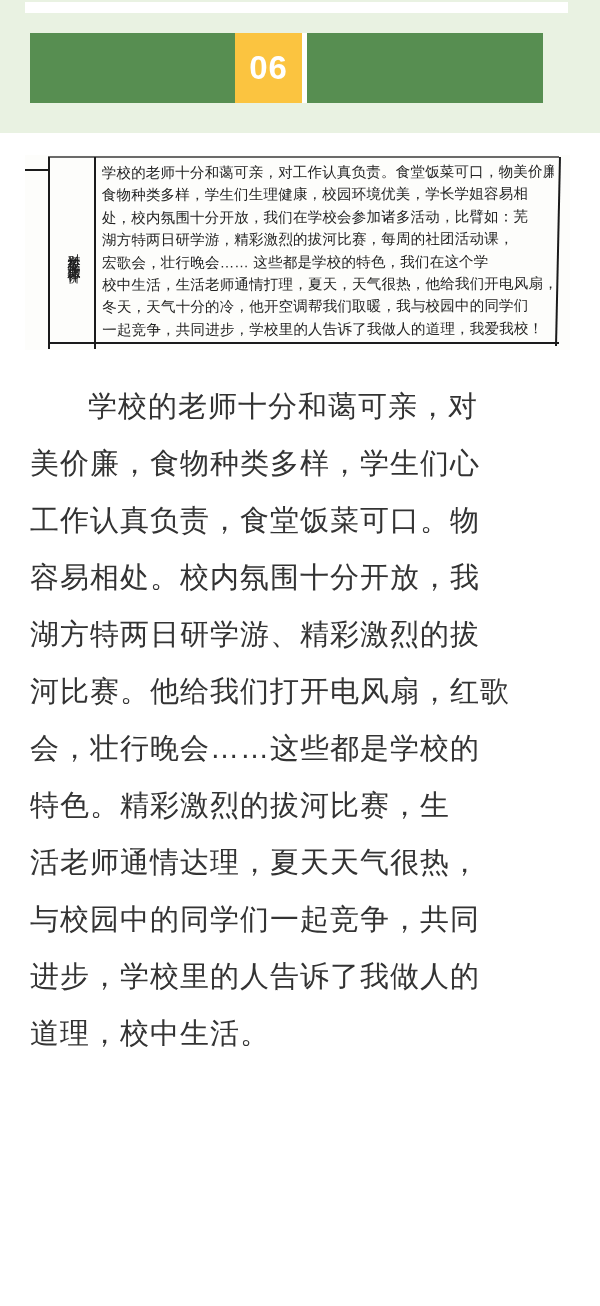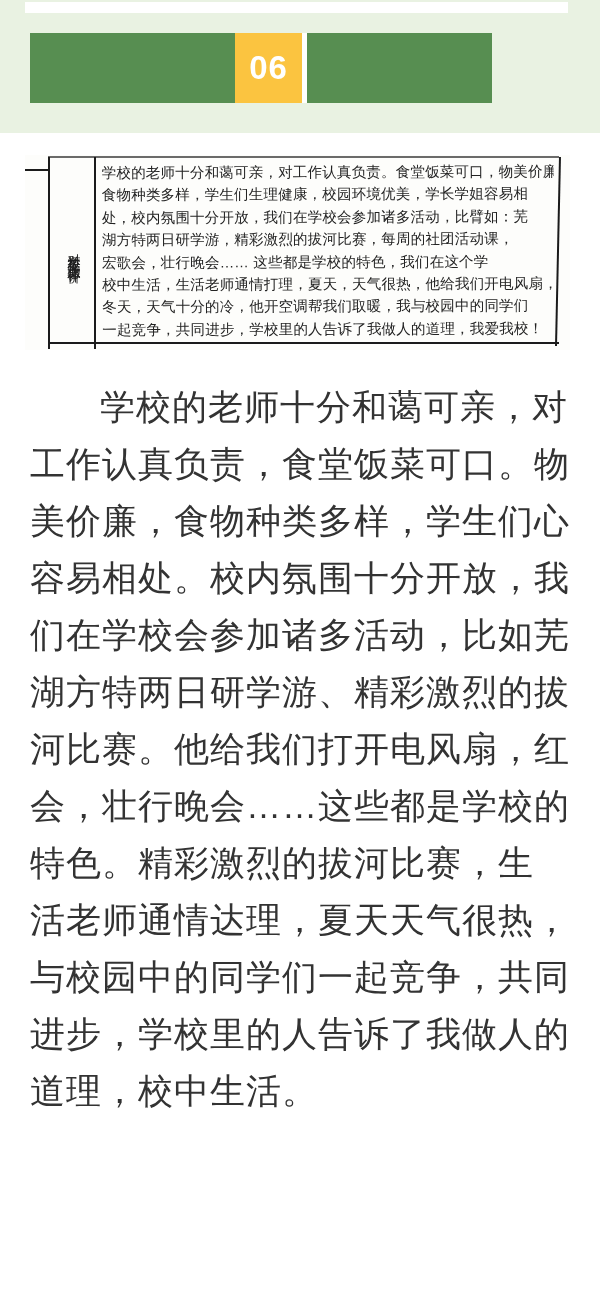--- a/index.html
+++ b/index.html
@@ -17,21 +17,21 @@
     width: 600px; height: 133px;
     background: #E9F2E2;
   }
   .top-white-strip {
     position: absolute; top: 2px; left: 25px;
     width: 543px; height: 11px;
     background: #ffffff;
   }
   .green-bar {
     position: absolute; top: 33px; left: 30px;
-    width: 462px; height: 70px;
+    width: 513px; height: 70px;
     background: #578E51;
   }
   .number-badge {
     position: absolute; top: 0; left: 205px;
     width: 67px; height: 70px;
     background: #FBC440;
     display: flex; align-items: center; justify-content: center;
   }
   .badge-divider {
     position: absolute; top: 0; left: 272px;
@@ -88,21 +88,21 @@
     overflow: hidden;
     letter-spacing: 0.2px;
   }
 
   
   .body-text {
     position: absolute; top: 378px; left: 30px;
     width: 540px;
   }
   .body-line {
-    font-size: 35px;
+    font-size: 29px;
     line-height: 57px;
     letter-spacing: 1px;
     color: #333333;
     white-space: nowrap;
     overflow: hidden;
   }
   .body-line.indent { text-indent: 2em; }
 </style>
 </head>
 <body>
@@ -136,24 +136,23 @@
     <div class="hw-line">湖方特两日研学游，精彩激烈的拔河比赛，每周的社团活动课，</div>
     <div class="hw-line">宏歌会，壮行晚会…… 这些都是学校的特色，我们在这个学</div>
     <div class="hw-line">校中生活，生活老师通情打理，夏天，天气很热，他给我们开电风扇，</div>
     <div class="hw-line">冬天，天气十分的冷，他开空调帮我们取暖，我与校园中的同学们</div>
     <div class="hw-line">一起竞争，共同进步，学校里的人告诉了我做人的道理，我爱我校！</div>
   </div>
 </div>
 
 <div class="body-text">
   <div class="body-line indent">学校的老师十分和蔼可亲，对</div>
+  <div class="body-line">美价廉，食物种类多样，学生们心</div>
   <div class="body-line">工作认真负责，食堂饭菜可口。物</div>
-  <div class="body-line">美价廉，食物种类多样，学生们心</div>
   <div class="body-line">容易相处。校内氛围十分开放，我</div>
-  <div class="body-line">们在学校会参加诸多活动，比如芜</div>
   <div class="body-line">湖方特两日研学游、精彩激烈的拔</div>
   <div class="body-line">河比赛。他给我们打开电风扇，红歌</div>
   <div class="body-line">会，壮行晚会……这些都是学校的</div>
   <div class="body-line">特色。精彩激烈的拔河比赛，生</div>
   <div class="body-line">活老师通情达理，夏天天气很热，</div>
   <div class="body-line">与校园中的同学们一起竞争，共同</div>
   <div class="body-line">进步，学校里的人告诉了我做人的</div>
   <div class="body-line">道理，校中生活。</div>
 </div>
 

